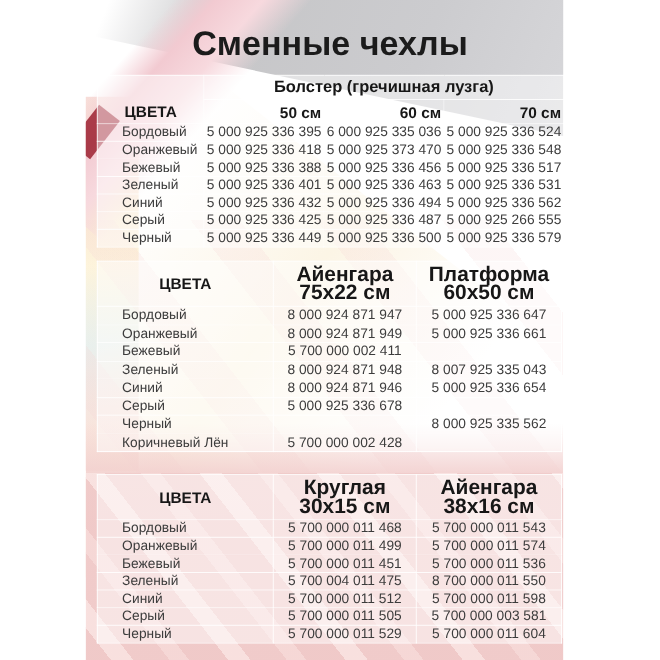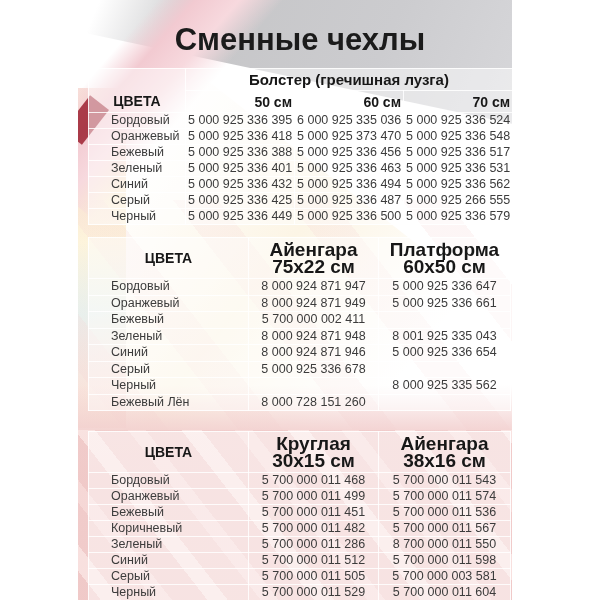--- a/index.html
+++ b/index.html
@@ -183,40 +183,40 @@
         <td>5 000 925 336 661</td>
       </tr>
       <tr>
         <td class="color">Бежевый</td>
         <td>5 700 000 002 411</td>
         <td></td>
       </tr>
       <tr>
         <td class="color">Зеленый</td>
         <td>8 000 924 871 948</td>
-        <td>8 001 925 335 043</td>
+        <td>8 007 925 335 043</td>
       </tr>
       <tr>
         <td class="color">Синий</td>
         <td>8 000 924 871 946</td>
         <td>5 000 925 336 654</td>
       </tr>
       <tr>
         <td class="color">Серый</td>
         <td>5 000 925 336 678</td>
         <td></td>
       </tr>
       <tr>
         <td class="color">Черный</td>
         <td></td>
         <td>8 000 925 335 562</td>
       </tr>
       <tr>
-        <td class="color">Бежевый Лён</td>
-        <td>8 000 728 151 260</td>
+        <td class="color">Коричневый Лён</td>
+        <td>5 700 000 002 428</td>
         <td></td>
       </tr>
     </tbody>
   </table>
 
   <table class="t t3">
     <colgroup>
         <col style="width:160px">
         <col style="width:130px">
         <col style="width:132px">
@@ -244,27 +244,22 @@
         <td class="color">Оранжевый</td>
         <td>5 700 000 011 499</td>
         <td>5 700 000 011 574</td>
       </tr>
       <tr>
         <td class="color">Бежевый</td>
         <td>5 700 000 011 451</td>
         <td>5 700 000 011 536</td>
       </tr>
       <tr>
-        <td class="color">Коричневый</td>
-        <td>5 700 000 011 482</td>
-        <td>5 700 000 011 567</td>
-      </tr>
-      <tr>
         <td class="color">Зеленый</td>
-        <td>5 700 000 011 286</td>
+        <td>5 700 004 011 475</td>
         <td>8 700 000 011 550</td>
       </tr>
       <tr>
         <td class="color">Синий</td>
         <td>5 700 000 011 512</td>
         <td>5 700 000 011 598</td>
       </tr>
       <tr>
         <td class="color">Серый</td>
         <td>5 700 000 011 505</td>

